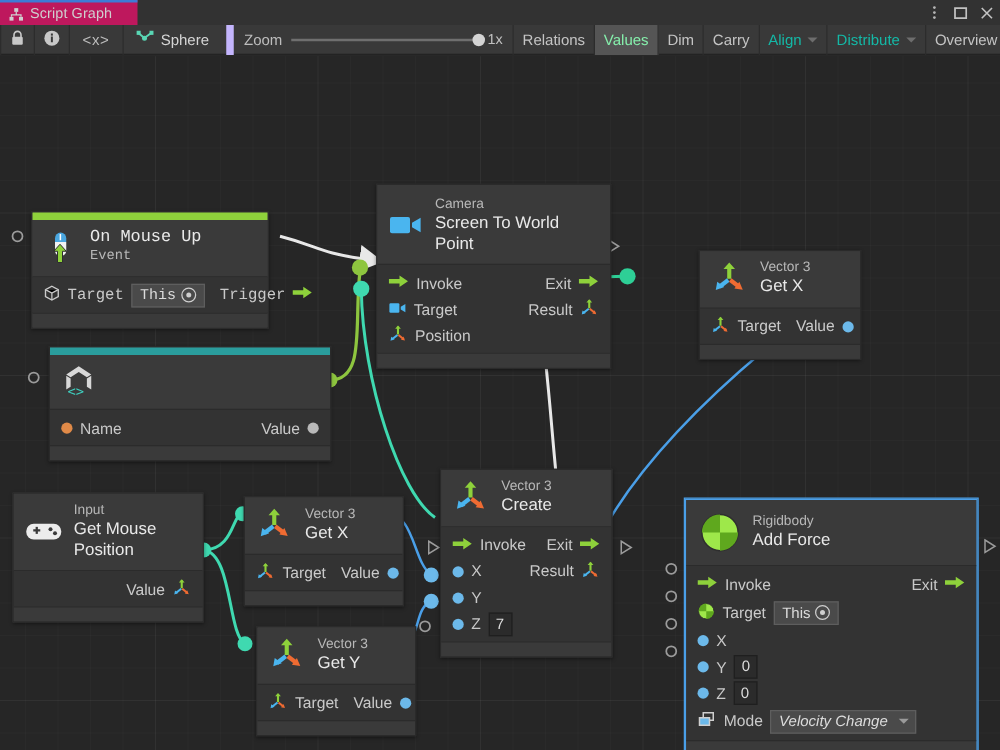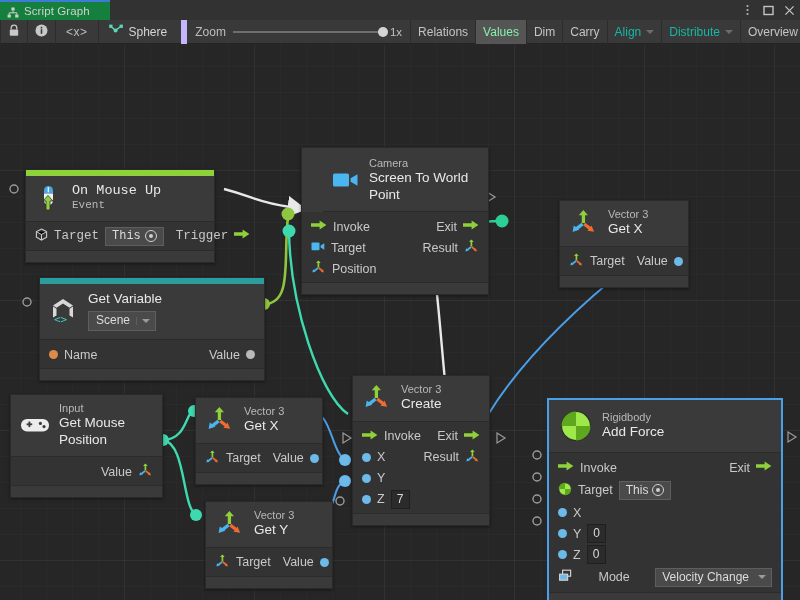--- a/index.html
+++ b/index.html
@@ -5,21 +5,21 @@
   * { box-sizing: border-box; margin:0; padding:0; }
   html,body { width:800px; height:600px; overflow:hidden; background:#1e1e1e;
               font-family:"Liberation Sans", sans-serif; }
 
   
   #app { position:relative; width:800px; height:600px; background:#282828; }
 
   .titlebar { position:absolute; left:0; top:0; width:800px; height:20px;
               background:#323232; }
   .tab { position:absolute; left:0; top:0; width:110px; height:20px;
-         background:#15803d; border-top:2px solid #3d7bd6;
+         background:#be185d; border-top:2px solid #3d7bd6;
          display:flex; align-items:center; gap:5px; padding-left:7px; }
   .tab-label { font-size:11.5px; color:#cfcfcf; letter-spacing:.1px; }
   .tab-icon { width:12px; height:12px; display:block; }
   .winbtns { position:absolute; right:5px; top:0; height:20px;
              display:flex; align-items:center; gap:9px; }
   .winbtn { width:12px; height:12px; display:flex; align-items:center;
             justify-content:center; cursor:default; }
 
   
   .toolbar { position:absolute; left:0; top:20px; width:800px; height:24px;
@@ -78,21 +78,21 @@
 
   
   .dot { width:9px; height:9px; border-radius:50%; flex:0 0 auto; }
   .dot.blue { background:#6cb9ea; }
   .dot.grey { background:#b9b9b9; }
   .dot.orange { background:#e08a48; }
 
   .pill { background:#4a4a4a; border:1px solid #5e5e5e; color:#dcdcdc;
           font-size:12px; padding:1px 6px 2px 6px; display:flex;
           align-items:center; gap:4px; }
-  .pill.dd { padding-right:5px; }
+  .pill.dd { padding-right:5px;font-style:italic; }
   .numbox { background:#2b2b2b; border:1px solid #1f1f1f; color:#dcdcdc;
             font-size:12px; min-width:19px; padding:1px 5px 2px 5px; text-align:left; }
   .ddsplit { background:#4a4a4a; border:1px solid #5e5e5e; display:flex;
              align-items:center; }
   .ddsplit .txt { color:#dcdcdc; font-size:12px; padding:1px 6px 2px 7px; }
   .ddsplit .arw { border-left:1px solid #5e5e5e; padding:2px 5px; display:flex;
                   align-items:center; }
   .tgt { width:12px;height:12px;border-radius:50%;border:1.5px solid #cfcfcf;
          display:flex;align-items:center;justify-content:center; }
   .tgt i { width:4px;height:4px;border-radius:50%;background:#cfcfcf; display:block;}
@@ -307,46 +307,35 @@
       <div class="accent" style="background:#2a9d9d;"></div>
       <div class="head">
         <span class="ico">
           <svg width="30" height="28" viewBox="0 0 30 28">
             <path d="M14 2 L24 8.5 L20.5 10.7 L14 6.5 L7.5 10.7 L4 8.5 Z" fill="#d8d8d8"></path>
             <path d="M4 9.6 V20.5 L7.5 18.4 V11.7 Z" fill="#d8d8d8"></path>
             <path d="M24 9.6 V20.5 L20.5 18.4 V11.7 Z" fill="#d8d8d8"></path>
             <text x="5" y="25.5" font-family="DejaVu Sans Mono, monospace" font-size="11" fill="#3fd0c0">&lt;&gt;</text>
           </svg>
         </span>
-        <span class="titles">
-          <span class="t-main">Get Variable</span>
-          <span style="margin-top:2px;">
-            <span class="ddsplit" style="display:inline-flex;">
-              <span class="txt">Scene</span>
-              <span class="arw">
-                  <i class="caret" style="margin:0;"></i>
-                </span>
-            </span>
-          </span>
-        </span>
       </div>
       <div class="body">
         <div class="row">
           <span class="dot orange"></span>
           <span class="lbl">Name</span>
           <span class="sp"></span>
           <span class="lbl">Value</span>
           <span class="dot grey"></span>
         </div>
       </div>
       <div class="foot"></div>
     </div>
 
     <div class="node" style="left:301px; top:102px; width:188px;">
-      <div class="head" style="padding-top:9px;margin-left:21px;">
+      <div class="head" style="padding-top:9px;">
         <span class="ico">
           <svg width="28" height="20" viewBox="0 0 28 20">
             <rect x="1" y="3.5" width="16" height="13" rx="1.6" fill="#4ab5ef"></rect>
             <path d="M18.6 8.2 L25.5 4.2 V15.8 L18.6 11.8 Z" fill="#4ab5ef"></path>
           </svg>
         </span>
         <span class="titles">
           <span class="t-sub">Camera</span>
           <span class="t-main">Screen To World Point</span>
         </span>
@@ -669,21 +658,21 @@
         <div class="row">
           <span class="dot blue"></span>
           <span class="lbl">Y</span>
           <span class="numbox">0</span>
         </div>
         <div class="row">
           <span class="dot blue"></span>
           <span class="lbl">Z</span>
           <span class="numbox">0</span>
         </div>
-        <div class="row" style="height:24px;justify-content:space-between;">
+        <div class="row" style="height:24px;">
           <span>
             <svg width="15" height="14" viewBox="0 0 15 14">
                 <rect x="4.6" y="1.2" width="8" height="6" fill="none" stroke="#cfcfcf" stroke-width="1.2"></rect>
                 <rect x="1.6" y="5.2" width="8" height="6" fill="#6cb9ea" stroke="#cfcfcf" stroke-width="1.2"></rect>
               </svg>
           </span>
           <span class="lbl">Mode</span>
           <span class="pill dd">
             <span>Velocity Change</span>
             <i class="caret"></i>

